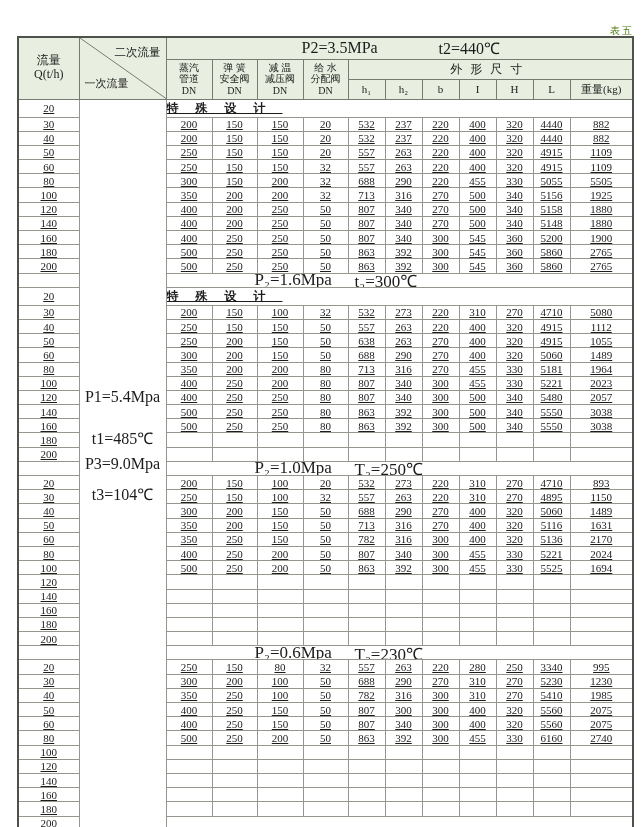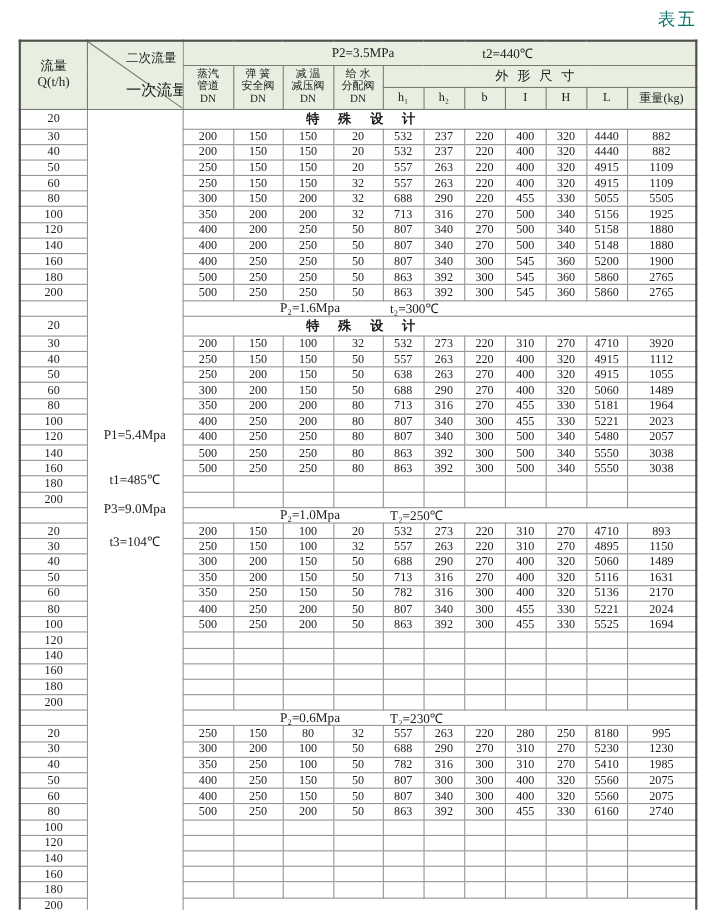--- a/index.html
+++ b/index.html
@@ -2,63 +2,63 @@
 <html><head>
 <meta charset="utf-8">
 <style>
   html,body { margin:0; padding:0; }
   body {
     width:642px; height:827px; overflow:hidden; position:relative;
     background:#ffffff; color:#1c1c1c;
     font-family:"Liberation Serif", serif;
   }
   .corner {
-    position:absolute; top:8px; right:8px;
-    font-size:16px; letter-spacing:2px; color:#0f766e;
+    position:absolute; top:24px; right:8px;
+    font-size:10px; letter-spacing:2px; color:#4d7c0f;
   }
   table.spec {
     position:absolute; left:17px; top:36px;
     border-collapse:collapse; table-layout:fixed;
     border:2px solid #4e524a;
   }
   th, td { border:1px solid #93978e; padding:0; margin:0; overflow:hidden; white-space:nowrap; }
   thead th { background:#e9efe0; border-color:#767a70; font-weight:normal; }
   thead tr.hr1 { height:22px; }
   thead tr.hr2 { height:20px; }
   thead tr.hr3 { height:20px; }
-  tbody tr { height:14.2px; }
+  tbody tr { height:14.2px;text-decoration:underline; }
   tbody td { font-size:11px; text-align:center; vertical-align:middle; }
 
   .flow-header { font-size:12px; line-height:1.15; text-align:center; }
   .diag { position:relative; }
   .diag svg { position:absolute; left:0; top:0; width:100%; height:100%; }
   .diag .d-top   { position:absolute; top:7px;  right:5px; font-size:11.5px; }
-  .diag .d-bot   { position:absolute; bottom:8px; left:5px;  font-size:14px;margin-left:30px; }
-  .sechead { position:relative; font-size:12px;margin-left:24px; }
+  .diag .d-bot   { position:absolute; bottom:8px; left:5px;  font-size:11px; }
+  .sechead { position:relative; font-size:16px;margin-left:24px; }
   .sechead .p { position:absolute; left:135px; top:50%; transform:translateY(-50%); }
   .sechead .t { position:absolute; left:272px; top:50%; transform:translateY(-50%); }
   .dn-head { font-size:10px; line-height:1.12; text-align:center; vertical-align:middle;margin-top:12px; }
   .dims-head { font-size:12px; text-align:center; letter-spacing:8px; }
   .dim-col { font-size:11px; text-align:center; }
 
   td.flow-cell { position:relative; font-size:11px; }
   td.flow-cell::after {
     content:""; position:absolute; left:-19px; bottom:-1px;
     width:19px; border-bottom:1px solid #aaaea5;
   }
   td.primary-cell { position:relative; vertical-align:top; }
-  .pnote { position:absolute; left:0; right:0; text-align:center; font-size:12px; }
+  .pnote { position:absolute; left:0; right:0; text-align:center; font-size:16px; }
   .pnote-0 { top:288px; }
   .pnote-1 { top:327px; }
   .pnote-2 { top:355px; }
   .pnote-3 { top:383px; }
 
-  td.special { text-align:left; padding-left:112px; letter-spacing:17px;
+  td.special { text-align:left; letter-spacing:17px;
                font-weight:bold; font-size:12px; }
-  td.subhead { position:relative; font-size:12px; }
+  td.subhead { position:relative; font-size:17px; }
   td.subhead .p { position:absolute; left:88px;  top:50%; transform:translateY(-50%); }
   td.subhead .t { position:absolute; left:188px; top:50%; transform:translateY(-50%); }
 </style>
 </head>
 <body>
 
 <div class="corner">表五</div>
 
 <table class="spec">
   <colgroup>
@@ -308,21 +308,21 @@
         <td class="data-cell">200</td>
         <td class="data-cell">150</td>
         <td class="data-cell">100</td>
         <td class="data-cell">32</td>
         <td class="data-cell">532</td>
         <td class="data-cell">273</td>
         <td class="data-cell">220</td>
         <td class="data-cell">310</td>
         <td class="data-cell">270</td>
         <td class="data-cell">4710</td>
-        <td class="data-cell">3920</td>
+        <td class="data-cell">5080</td>
       </tr>
       <tr>
         <td class="flow-cell">40</td>
         <td class="data-cell">250</td>
         <td class="data-cell">150</td>
         <td class="data-cell">150</td>
         <td class="data-cell">50</td>
         <td class="data-cell">557</td>
         <td class="data-cell">263</td>
         <td class="data-cell">220</td>
@@ -643,21 +643,21 @@
         <td class="flow-cell">20</td>
         <td class="data-cell">250</td>
         <td class="data-cell">150</td>
         <td class="data-cell">80</td>
         <td class="data-cell">32</td>
         <td class="data-cell">557</td>
         <td class="data-cell">263</td>
         <td class="data-cell">220</td>
         <td class="data-cell">280</td>
         <td class="data-cell">250</td>
-        <td class="data-cell">8180</td>
+        <td class="data-cell">3340</td>
         <td class="data-cell">995</td>
       </tr>
       <tr>
         <td class="flow-cell">30</td>
         <td class="data-cell">300</td>
         <td class="data-cell">200</td>
         <td class="data-cell">100</td>
         <td class="data-cell">50</td>
         <td class="data-cell">688</td>
         <td class="data-cell">290</td>

